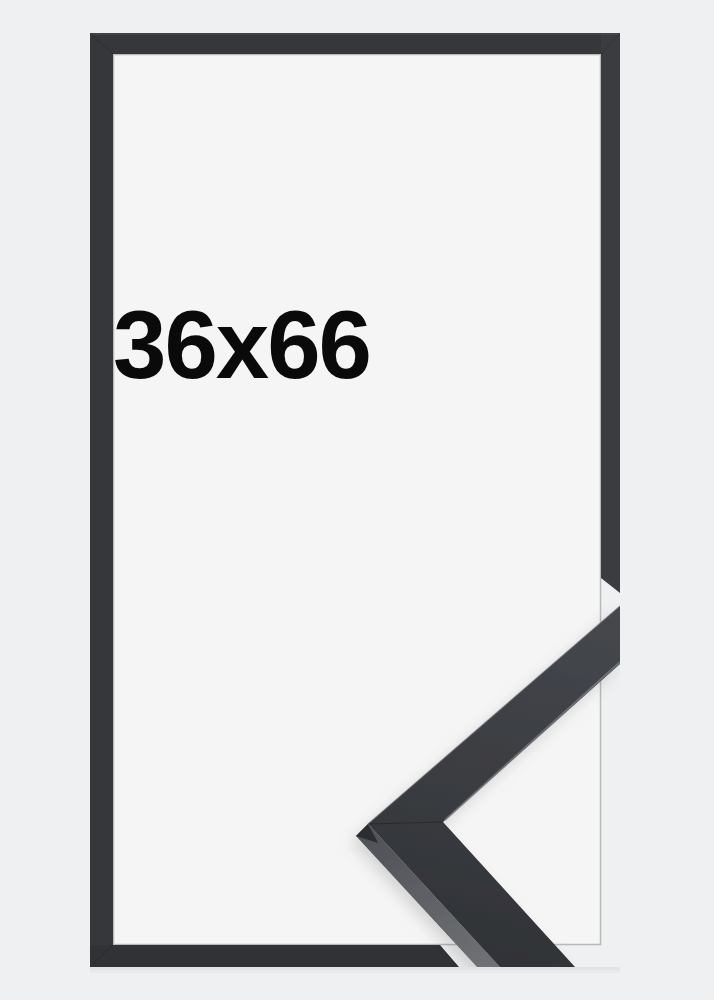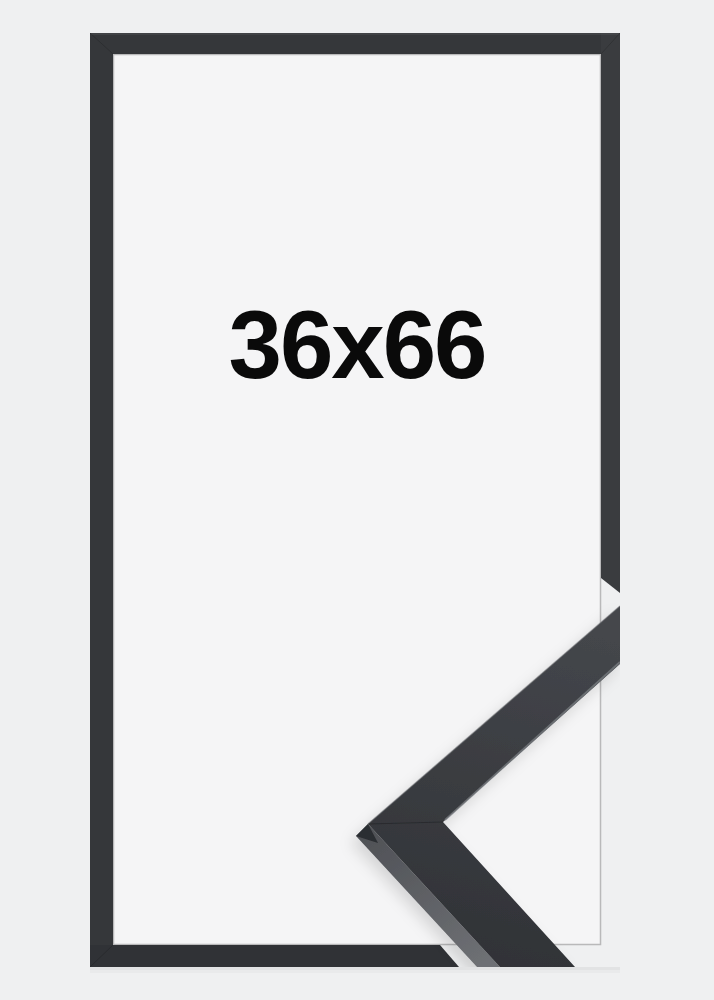--- a/index.html
+++ b/index.html
@@ -12,21 +12,21 @@
     position: relative;
     width: 714px; height: 1000px;
   }
   .frame-svg {
     position: absolute; left: 0; top: 0;
     display: block;
   }
   .size-label {
     position: absolute;
     left: 113px; top: 297px; width: 488px;
-    text-align: center;
+    text-align: left;
     font-size: 96px;
     line-height: 96px;
     font-weight: 700;
     letter-spacing: -2px;
     color: #0a0a0a;
     user-select: none;
   }
 </style>
 </head>
 <body>

